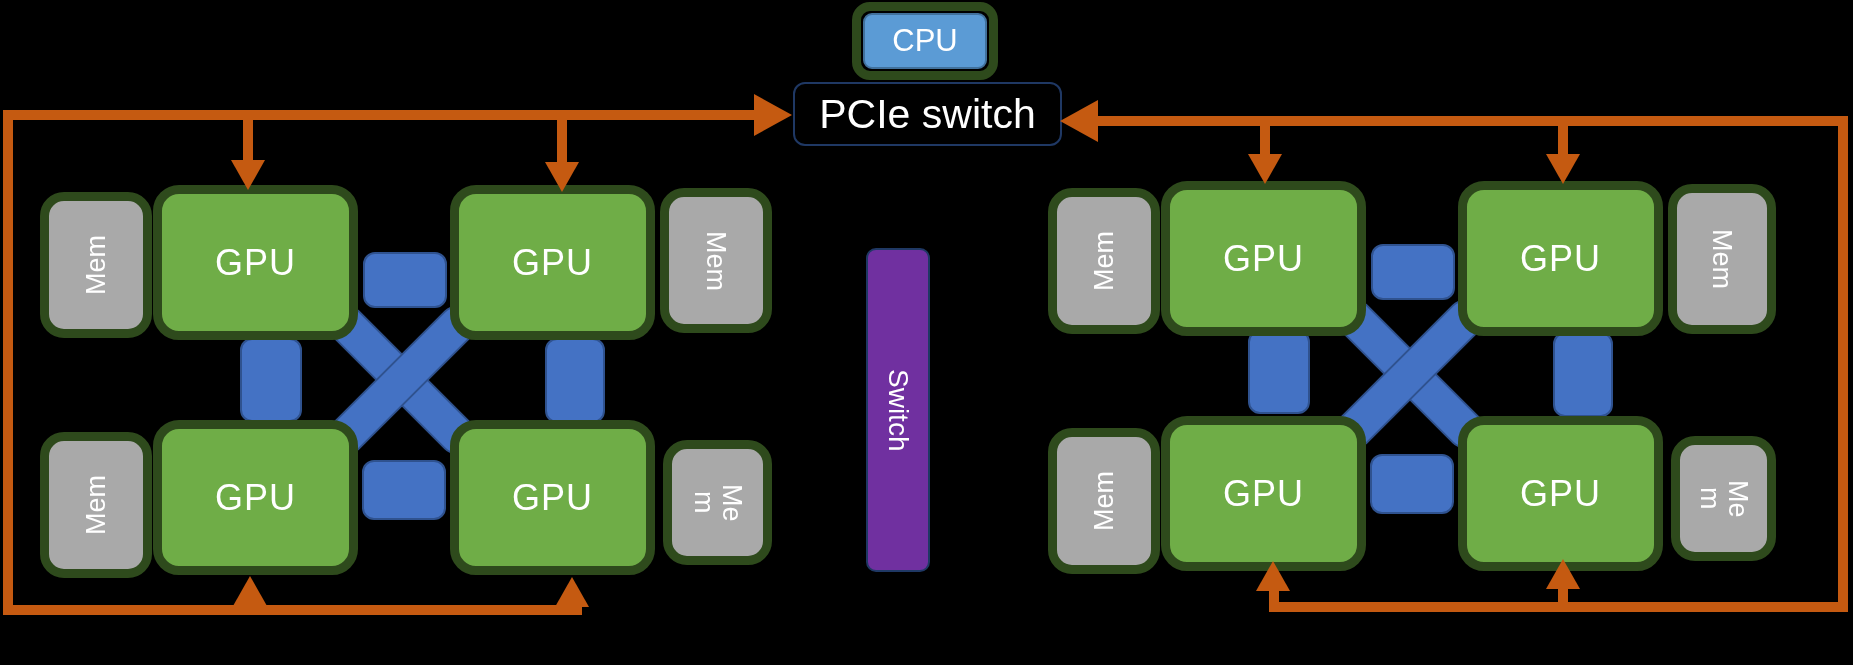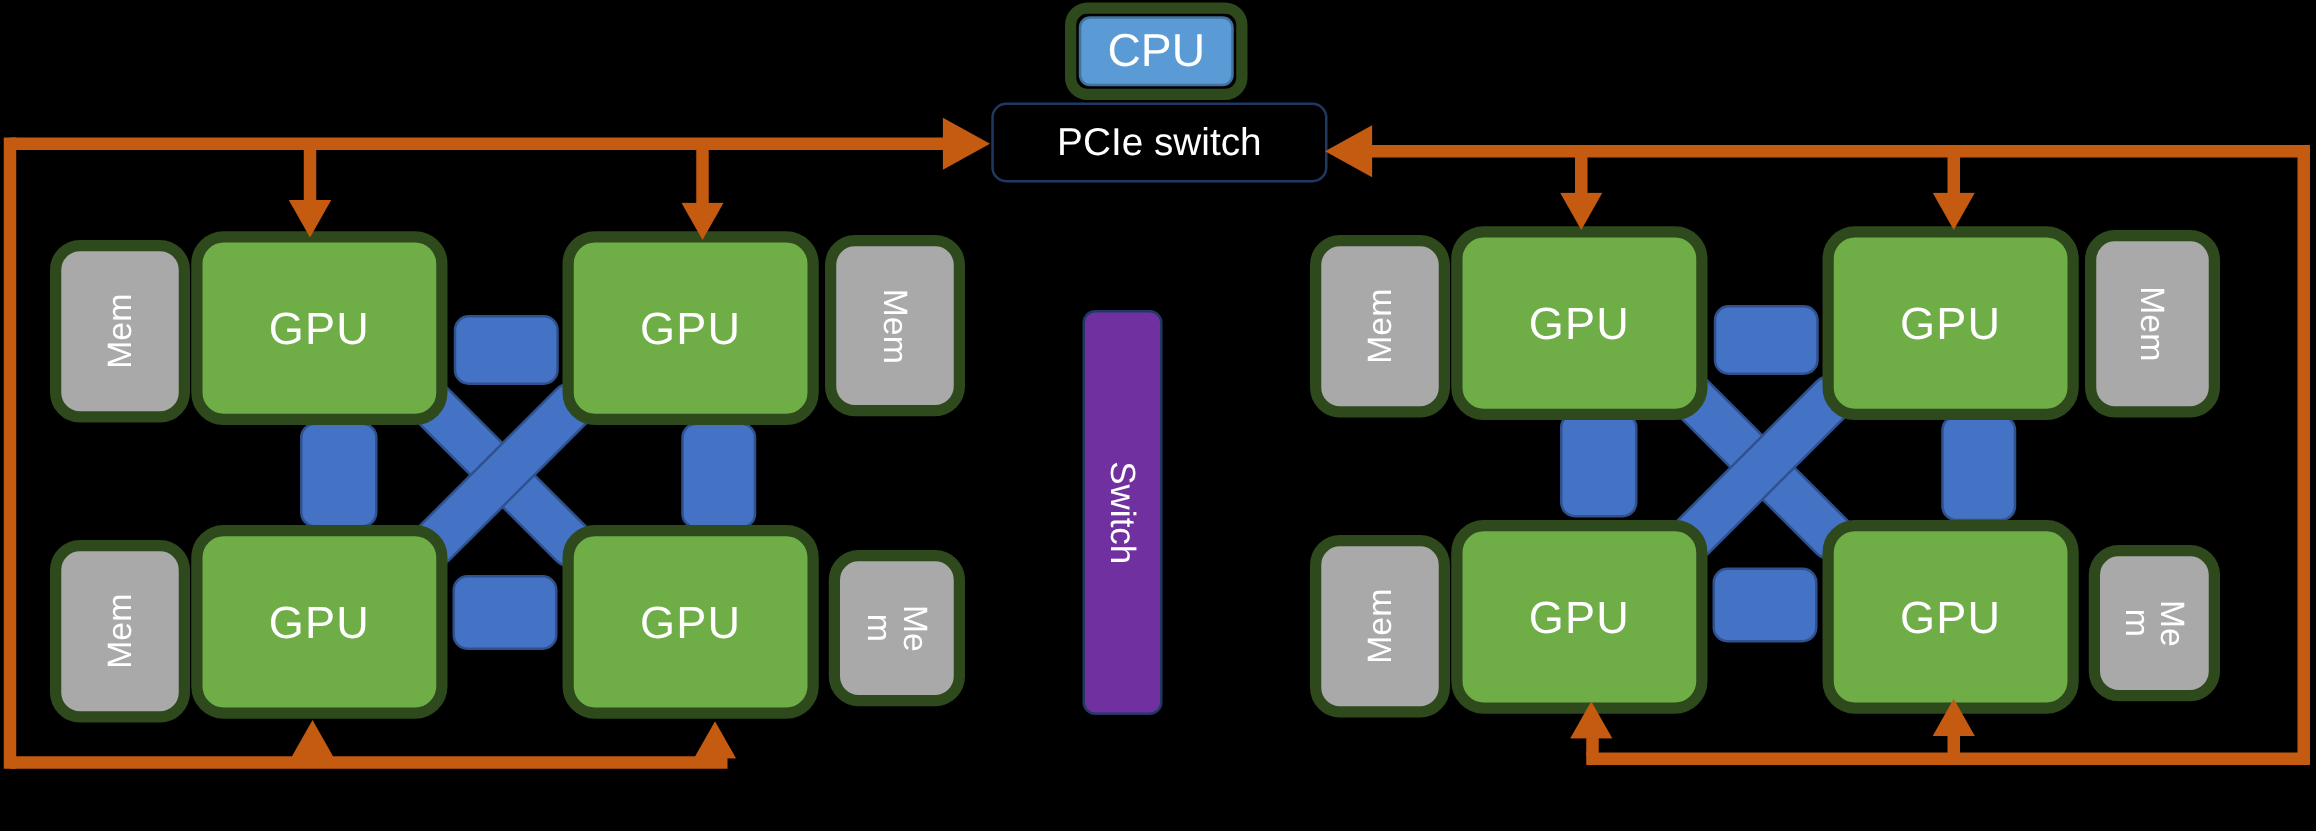--- a/index.html
+++ b/index.html
@@ -17,23 +17,23 @@
   .mem .vert-up{writing-mode:vertical-rl;transform:rotate(180deg);}
   .mem .vert-down{writing-mode:vertical-rl;}
 
   .link{background:#4472c4;border:2px solid #2f528f;border-radius:12px;z-index:1;}
   .arm{width:190px;height:38px;background:#4472c4;border:2px solid #2f528f;
        border-radius:16px;z-index:1;}
 
   .cpu-outer{border:9px solid #2e4a1c;border-radius:18px;background:#000;padding:2px;z-index:4;}
   .cpu-inner{width:100%;height:100%;box-sizing:border-box;background:#5b9bd5;
              border:2px solid #41719c;border-radius:9px;display:flex;align-items:center;
-             justify-content:center;color:#fff;font-size:37px;}
+             justify-content:center;color:#fff;font-size:31px;}
   .pcie{background:#000;border:2px solid #1f3864;border-radius:12px;display:flex;
-        align-items:center;justify-content:center;color:#fff;font-size:31px;z-index:4;}
+        align-items:center;justify-content:center;color:#fff;font-size:41px;z-index:4;}
   .nvsw{background:#7030a0;border:2px solid #1f3864;border-radius:10px;display:flex;
         align-items:center;justify-content:center;z-index:4;}
   .nvsw .lbl{color:#fff;font-size:28px;writing-mode:vertical-rl;}
 
   
   .wire{background:#c55a11;z-index:5;}
   .head{background:#c55a11;z-index:5;}
   .head.right{clip-path:polygon(0 0,100% 50%,0 100%);}
   .head.left {clip-path:polygon(100% 0,0 50%,100% 100%);}
   .head.down {clip-path:polygon(0 0,100% 0,50% 100%);}

